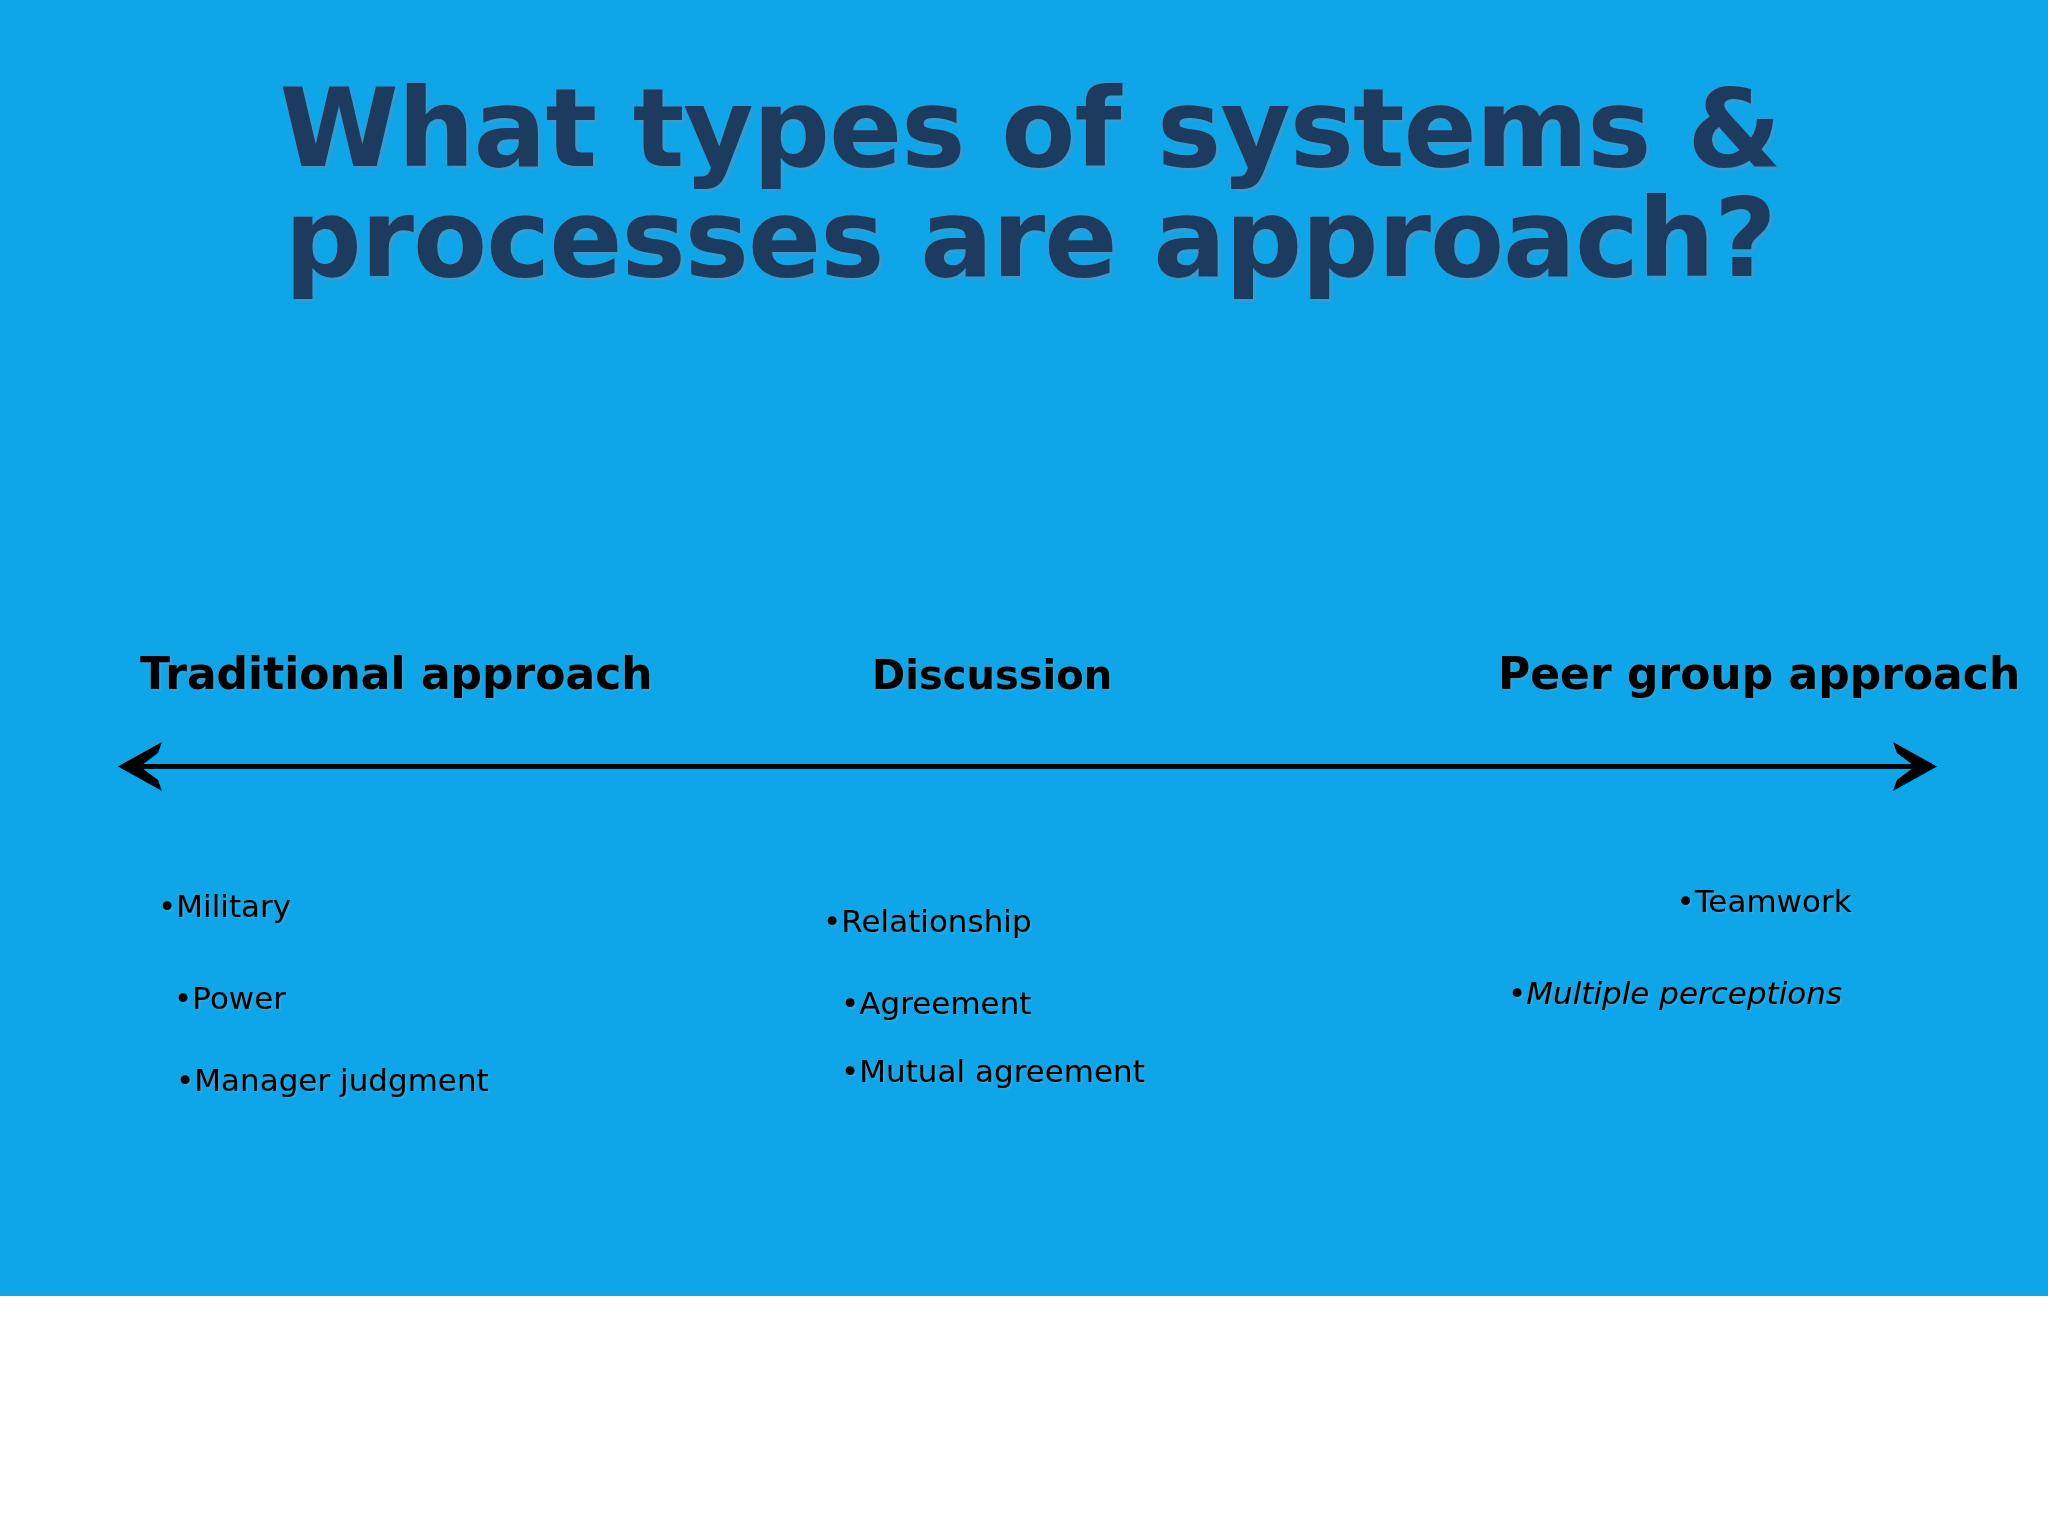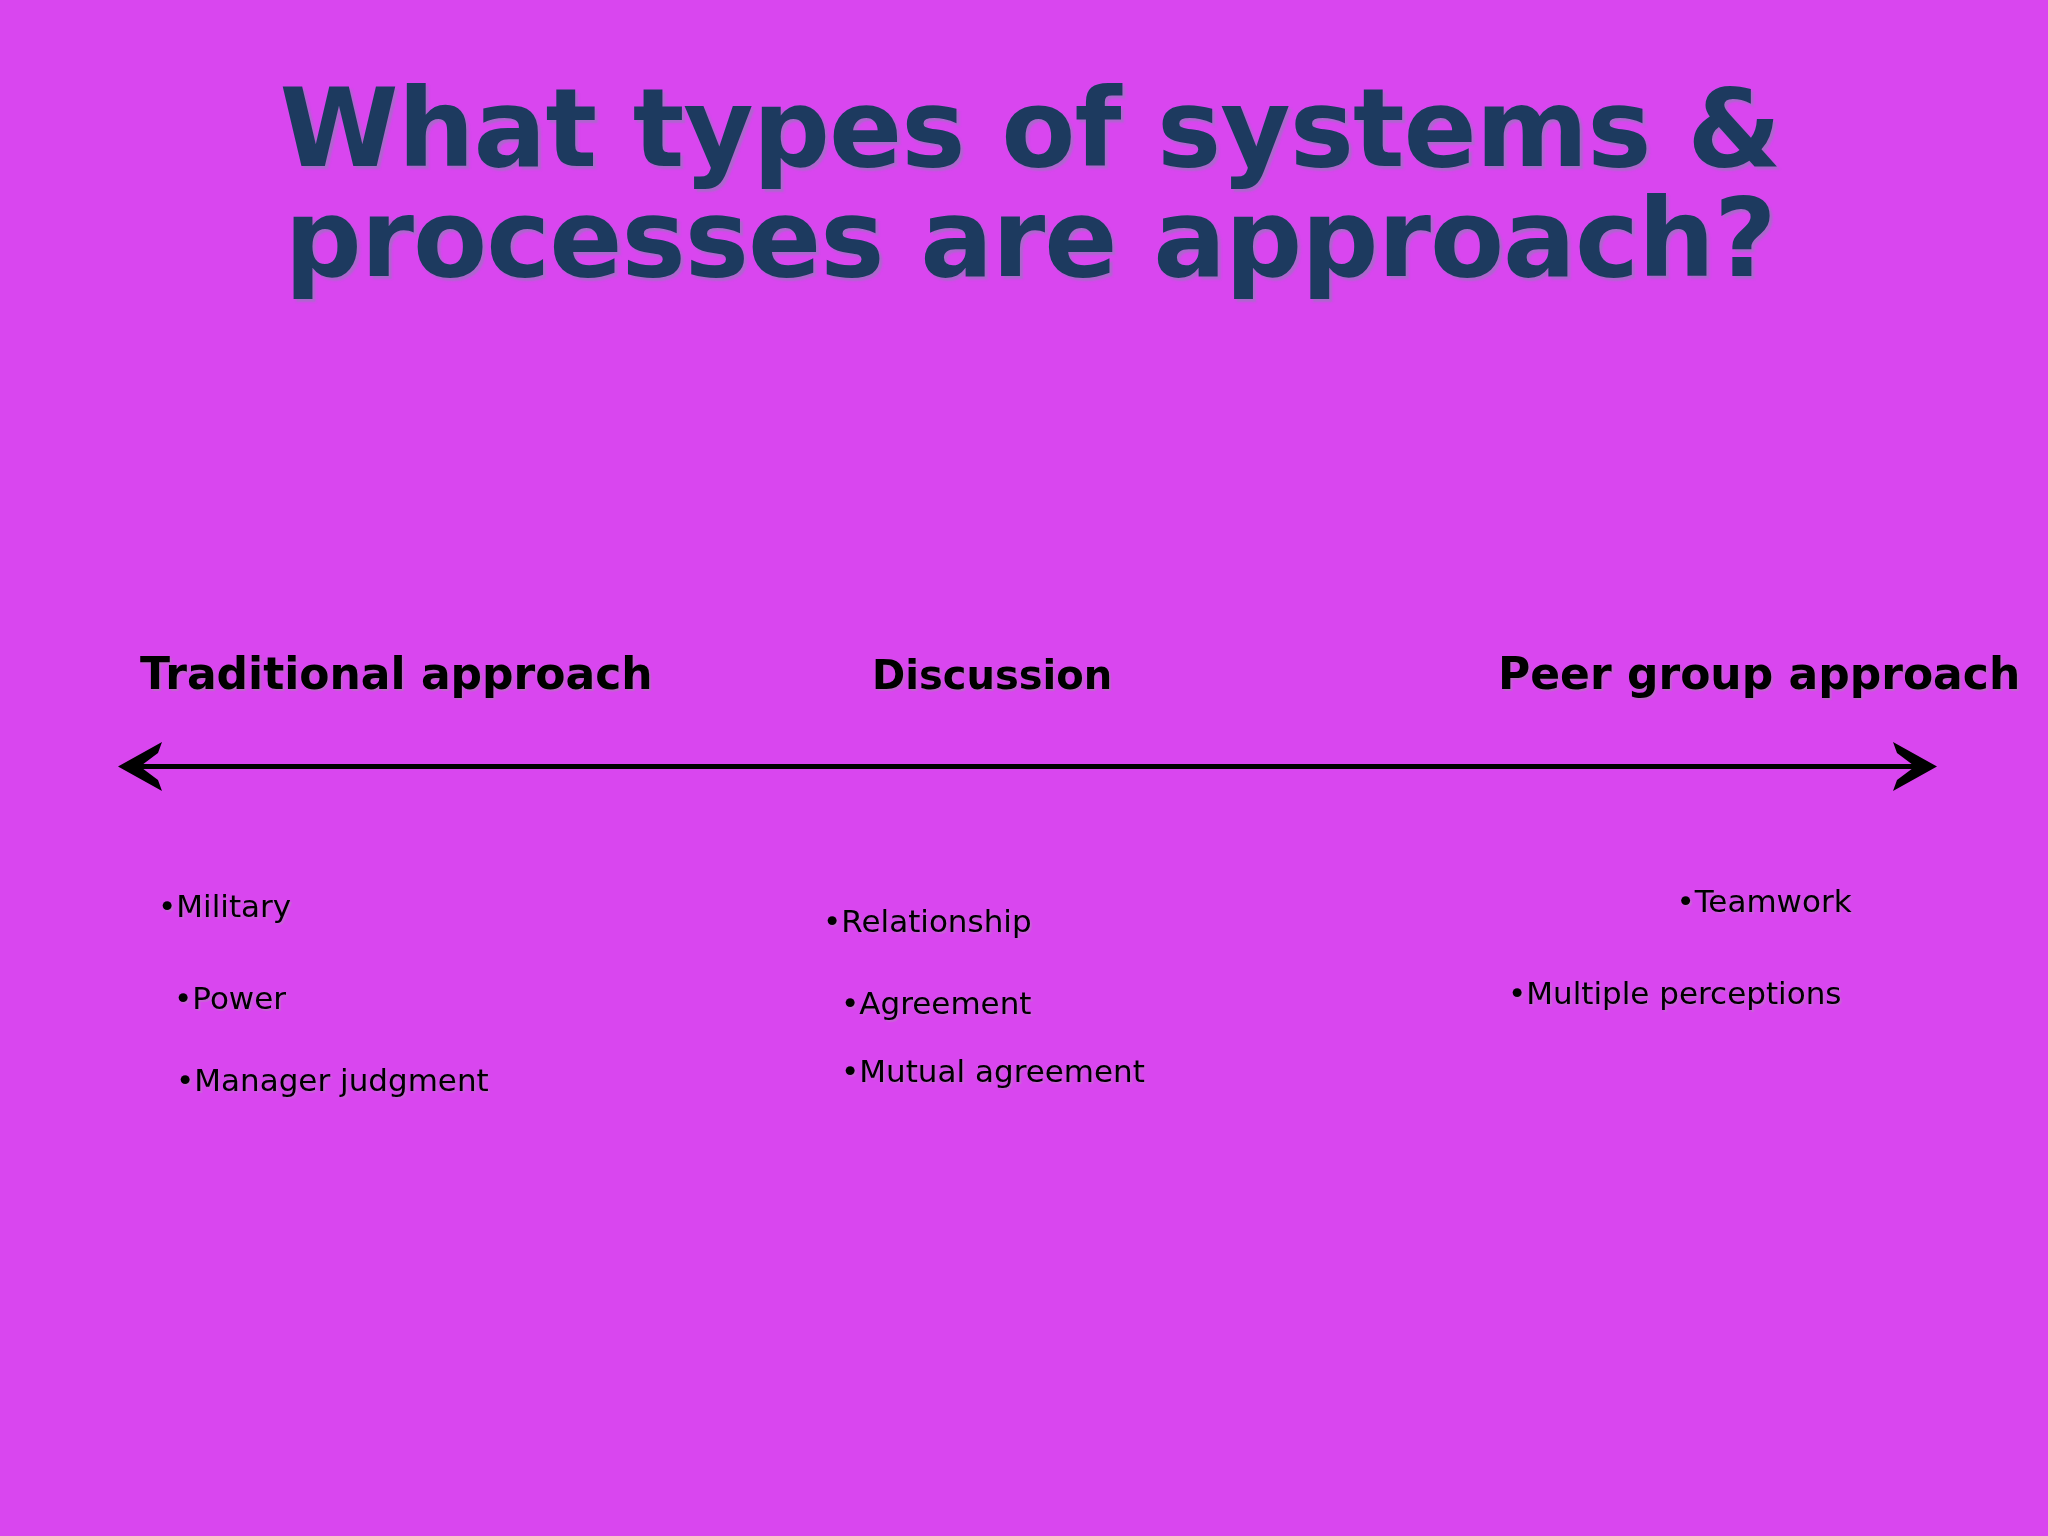--- a/index.html
+++ b/index.html
@@ -6,22 +6,22 @@
     margin: 0;
     padding: 0;
     background: #ffffff;
   }
   body {
     font-family: "Liberation Sans", sans-serif;
   }
   #slide {
     position: relative;
     width: 2048px;
-    height: 1536px;
-    background: #d946ef;
+    height: 1296px;
+    background: #0ea5e9;
     overflow: hidden;
   }
 
   
   #title-block {
     position: absolute;
     left: 160px;
     top: 74px;
     width: 1740px;
     text-align: center;
@@ -83,21 +83,21 @@
   
   #col-0 .bullet-item:nth-child(1) { margin-left: 8px;  margin-top: 0px;  }
   #col-0 .bullet-item:nth-child(2) { margin-left: 24px; margin-top: 40px; }
   #col-0 .bullet-item:nth-child(3) { margin-left: 26px; margin-top: 30px; }
 
   #col-1 .bullet-item:nth-child(1) { margin-left: 8px;  margin-top: 0px;  }
   #col-1 .bullet-item:nth-child(2) { margin-left: 26px; margin-top: 30px; }
   #col-1 .bullet-item:nth-child(3) { margin-left: 26px; margin-top: 16px; }
 
   #col-2 .bullet-item:nth-child(1) { margin-left: 8px;  margin-top: 0px; text-align: center;  }
-  #col-2 .bullet-item:nth-child(2) { margin-left: 28px; margin-top: 40px; }
+  #col-2 .bullet-item:nth-child(2) { margin-left: 28px; margin-top: 40px; font-style: italic; }
   #col-2 .bullet-item:nth-child(3) { margin-left: 28px; margin-top: 28px; }
 </style>
 </head>
 <body>
 
 <div id="slide">
 
   <div id="title-block">
     <div class="title-line">What types of systems &amp;</div>
     <div class="title-line">processes are approach?</div>

